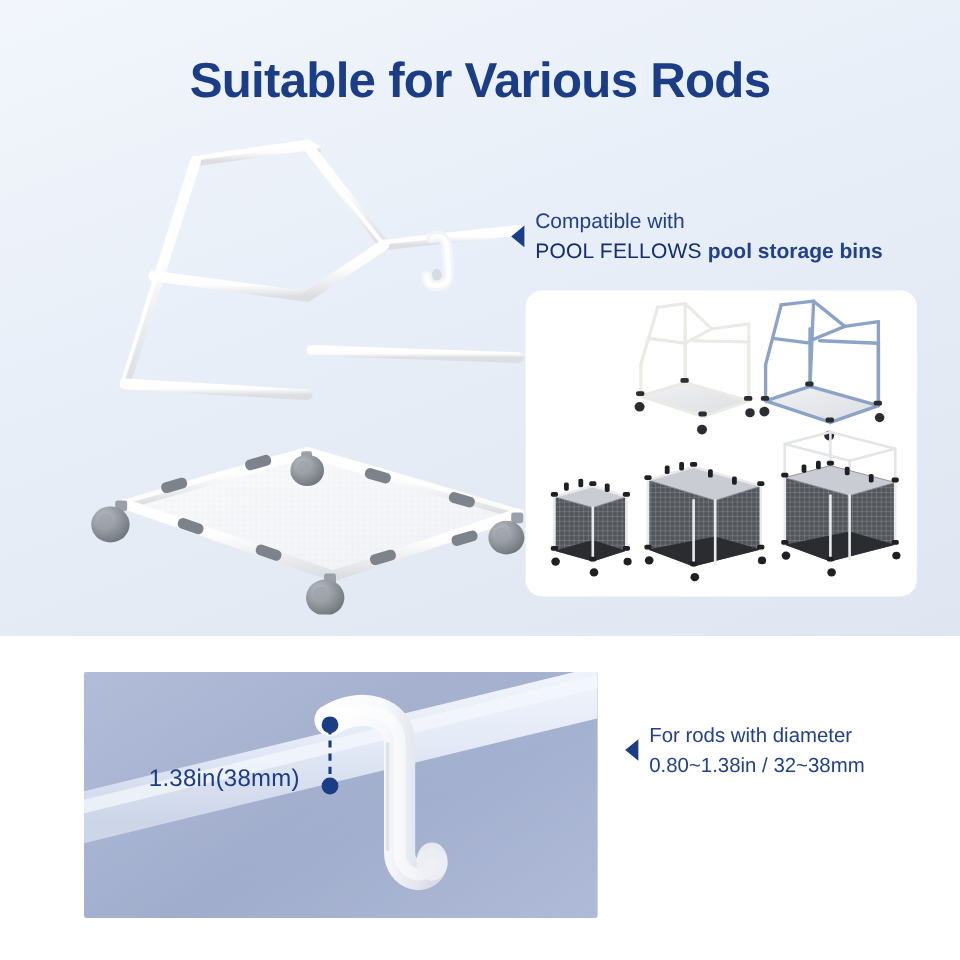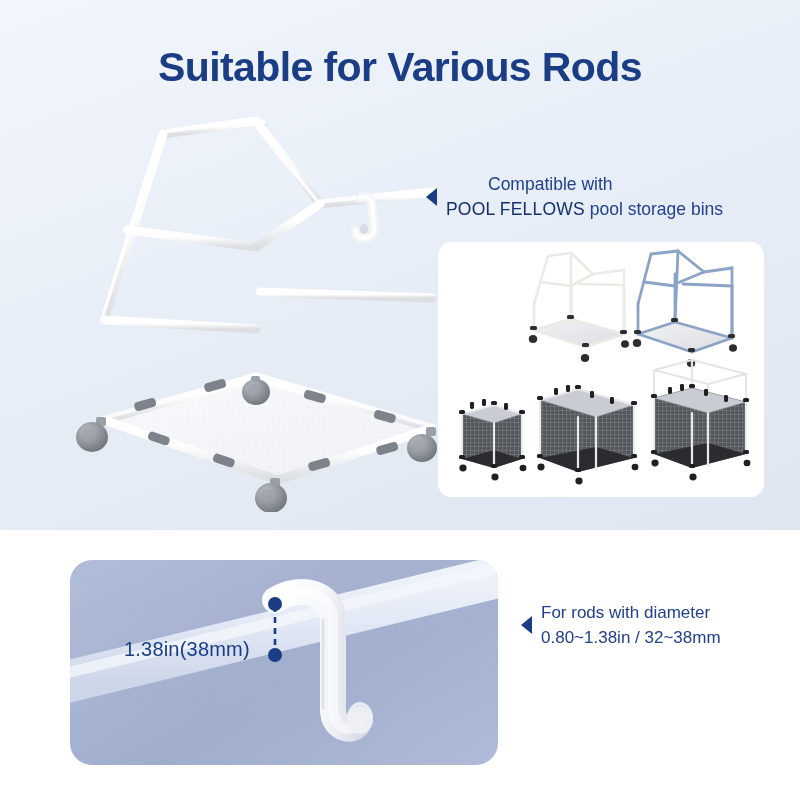--- a/index.html
+++ b/index.html
@@ -64,23 +64,23 @@
     border-bottom: 9px solid transparent;
     border-right: 11px solid #1b3d85;
     flex: 0 0 auto;
   }
   .anno-compat-text {
     font-size: 17.5px;
     line-height: 25px;
     color: #1b3d85;
     white-space: nowrap;
   }
-  .anno-compat-text .l1 { font-weight: normal; color: #21418c; margin-left: 42px; }
+  .anno-compat-text .l1 { font-weight: normal; color: #21418c; }
   .anno-compat-text .brand { font-weight: normal; color: #132f6e; letter-spacing: 0.2px; }
-  .anno-compat-text .l2rest { font-weight: normal; color: #21418c; }
+  .anno-compat-text .l2rest { font-weight: bold; color: #21418c; }
 
   
   .variant-card {
     position: absolute;
     left: 438px; top: 242px;
     width: 326px; height: 255px;
     background: #ffffff;
     border-radius: 14px;
     overflow: hidden;
   }
@@ -91,21 +91,21 @@
     position: absolute;
     left: 0; top: 530px;
     width: 800px; height: 270px;
     background: #ffffff;
   }
 
   .hook-panel {
     position: absolute;
     left: 70px; top: 30px;
     width: 428px; height: 205px;
-    border-radius: 22px;
+    border-radius: 2px;
     overflow: hidden;
     background: linear-gradient(135deg, #a3b0d2 0%, #9daaca 45%, #a7b3d4 100%);
   }
   .hook-svg { display: block; width: 428px; height: 205px; }
 
   .dim-label {
     position: absolute;
     left: 54px; top: 78px;
     font-size: 20px;
     color: #1b3d85;

